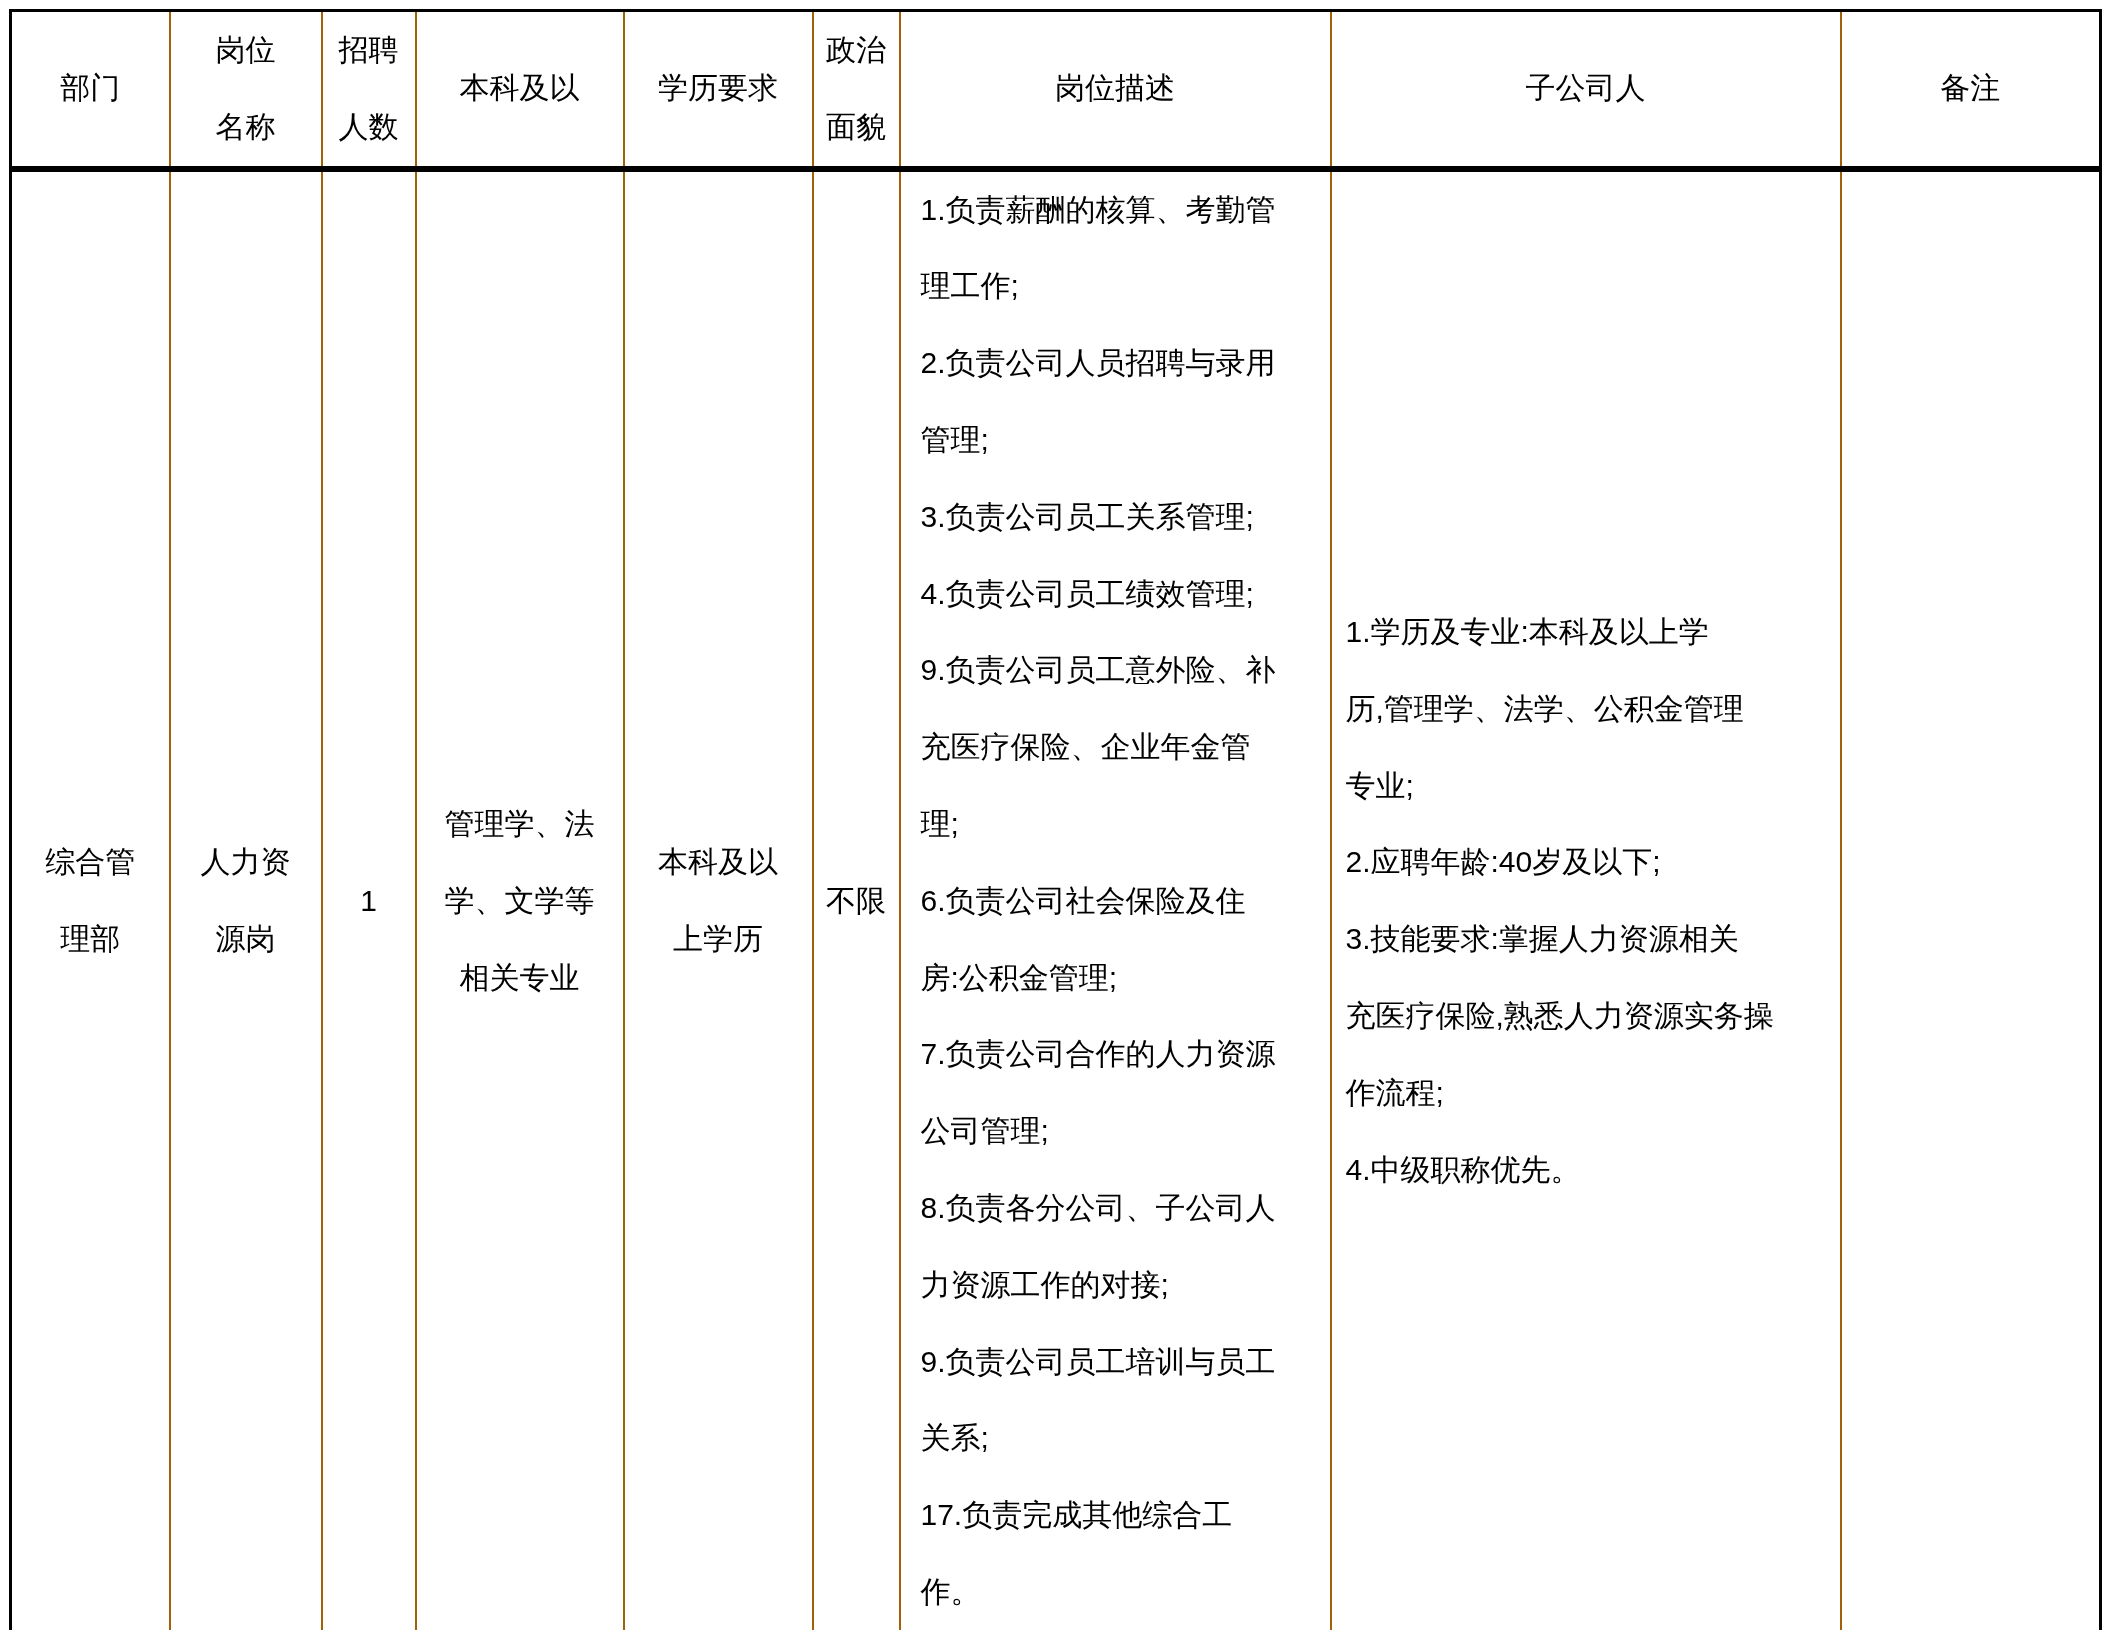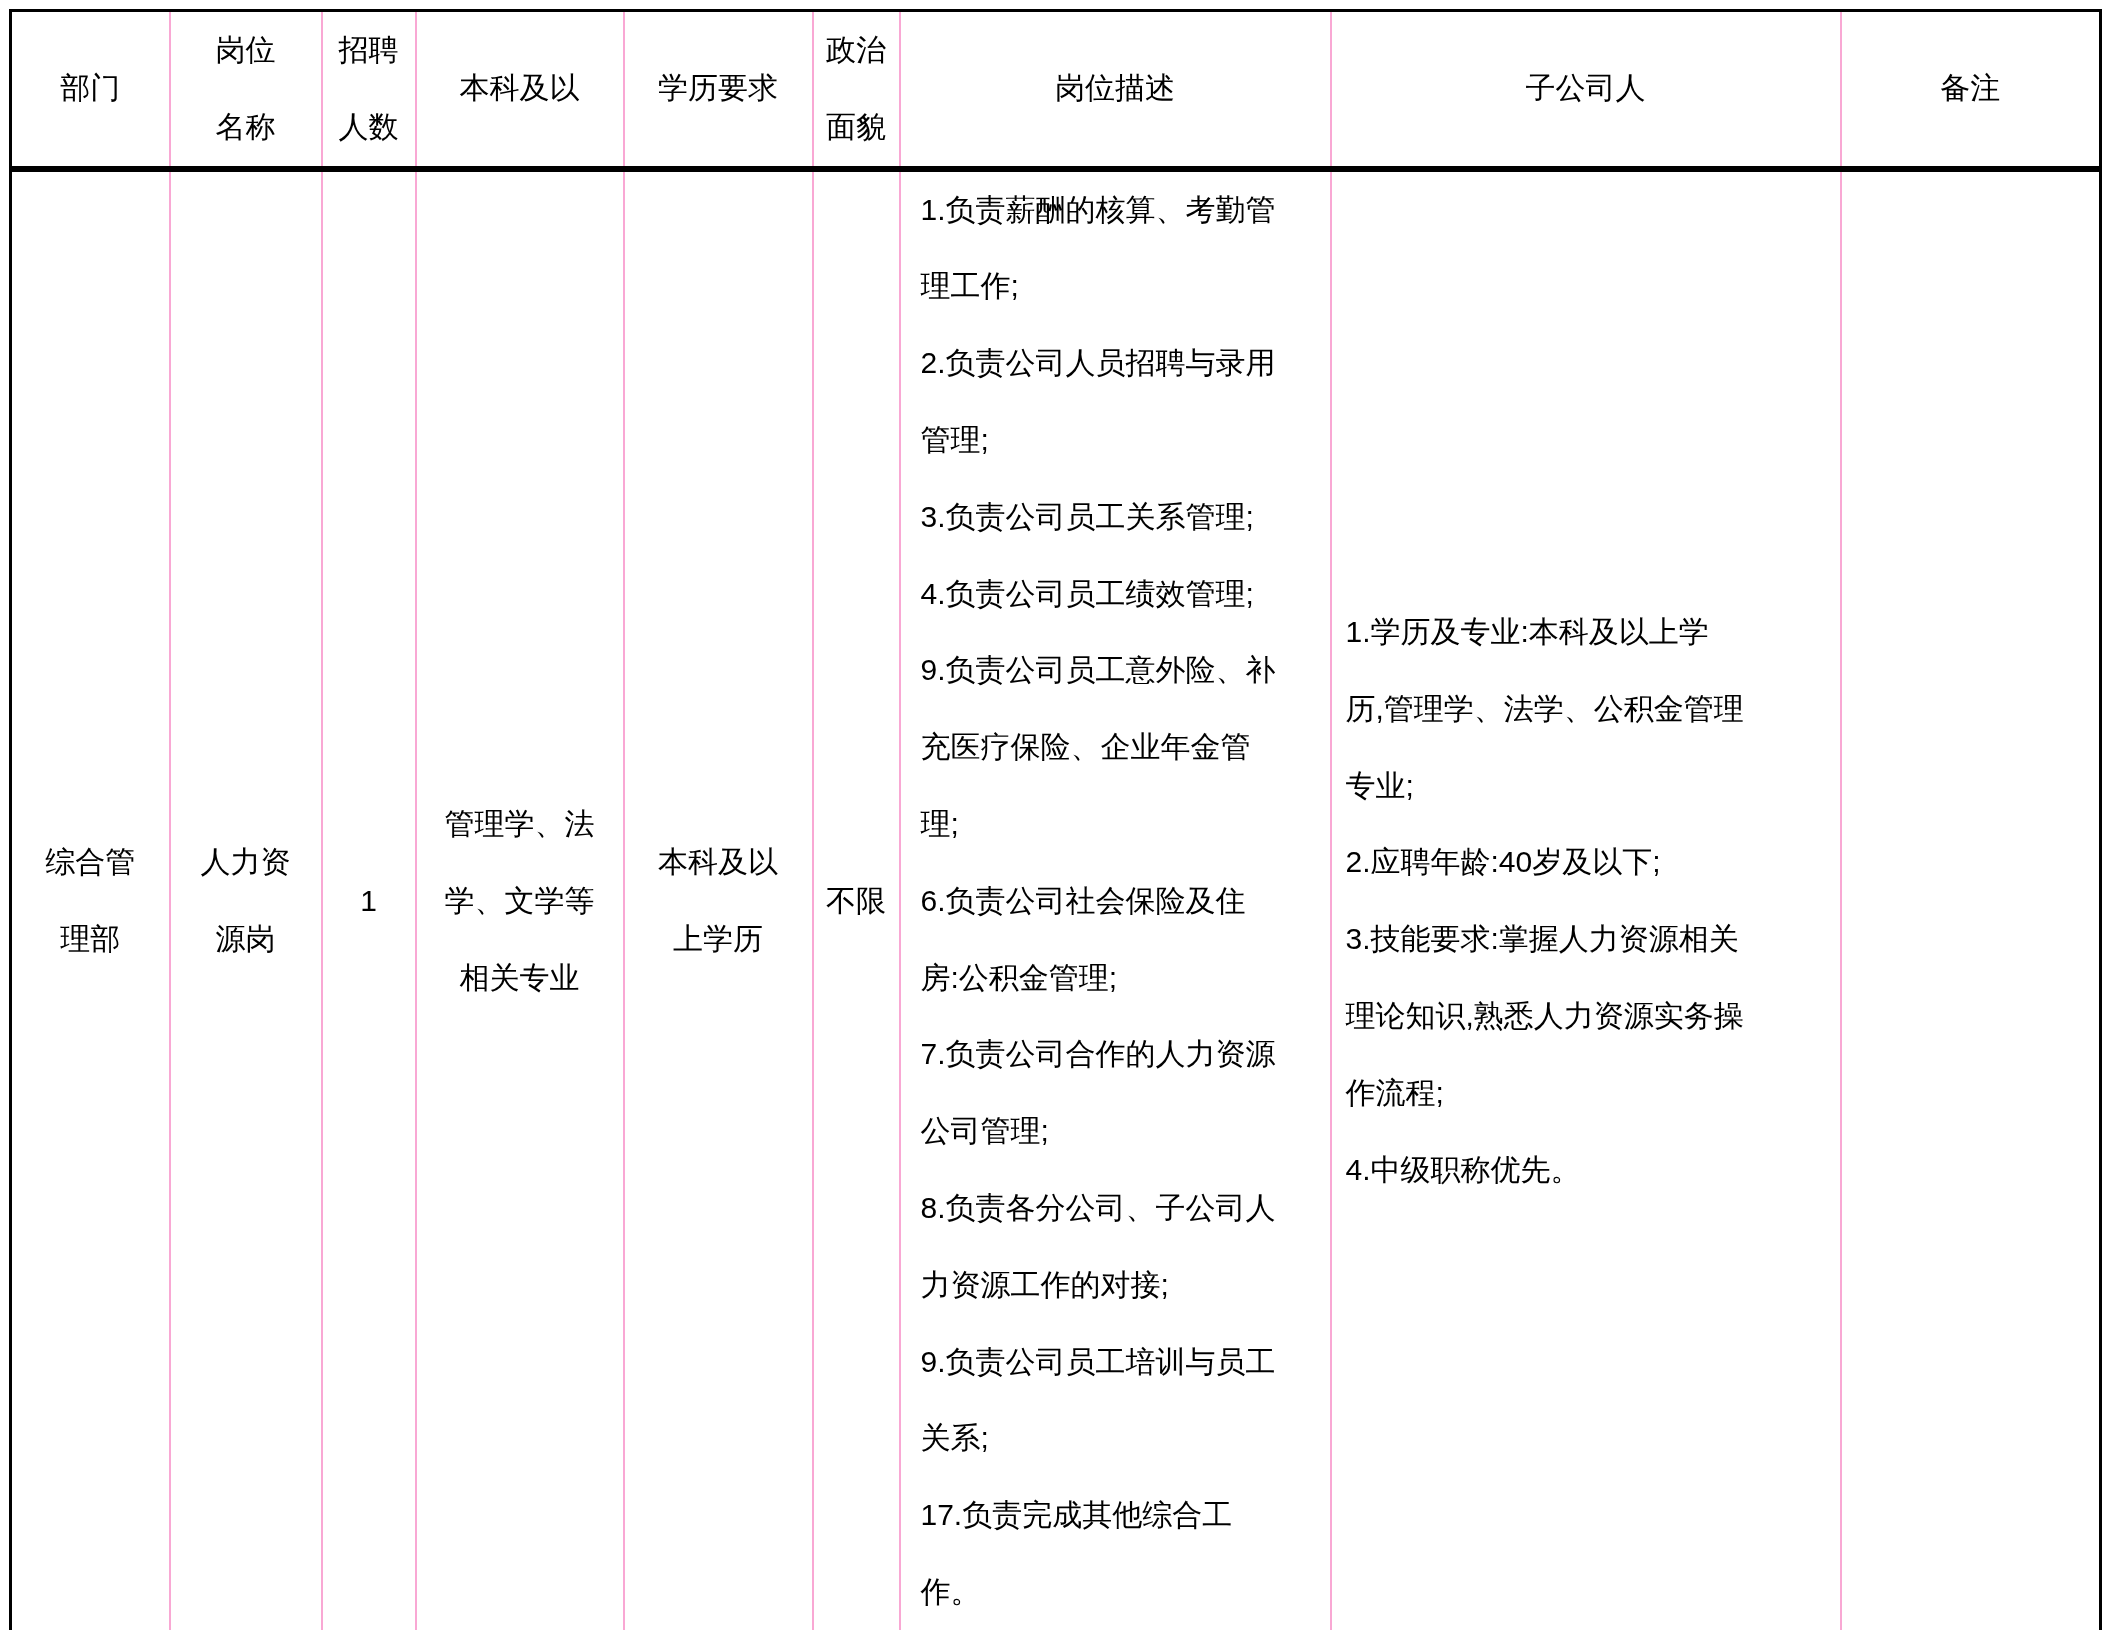--- a/index.html
+++ b/index.html
@@ -21,21 +21,21 @@
     top: 9px;
     width: 2090px;
     height: 1609px;
     border-collapse: collapse;
     table-layout: fixed;
     border: 3px solid #000000;
     font-size: 30px;
     color: #000000;
   }
   th, td {
-    border: 2px solid #f9a8d4;
+    border: 2px solid #a16207;
     padding: 0;
     vertical-align: middle;
     font-weight: normal;
     text-align: center;
     overflow: hidden;
   }
   thead tr {
     height: 150px;
     border-bottom: 6px solid #000000;
   }
@@ -150,21 +150,21 @@
             <div class="line">关系;</div>
             <div class="line">17.负责完成其他综合工</div>
             <div class="line">作。</div>
           </td>
         <td class="cell-left cell-qual">
             <div class="line">1.学历及专业:本科及以上学</div>
             <div class="line">历,管理学、法学、公积金管理</div>
             <div class="line">专业;</div>
             <div class="line">2.应聘年龄:40岁及以下;</div>
             <div class="line">3.技能要求:掌握人力资源相关</div>
-            <div class="line">理论知识,熟悉人力资源实务操</div>
+            <div class="line">充医疗保险,熟悉人力资源实务操</div>
             <div class="line">作流程;</div>
             <div class="line">4.中级职称优先。</div>
           </td>
         <td></td>
       </tr>
     </tbody>
   </table>
 </div>
 
 </body></html>

